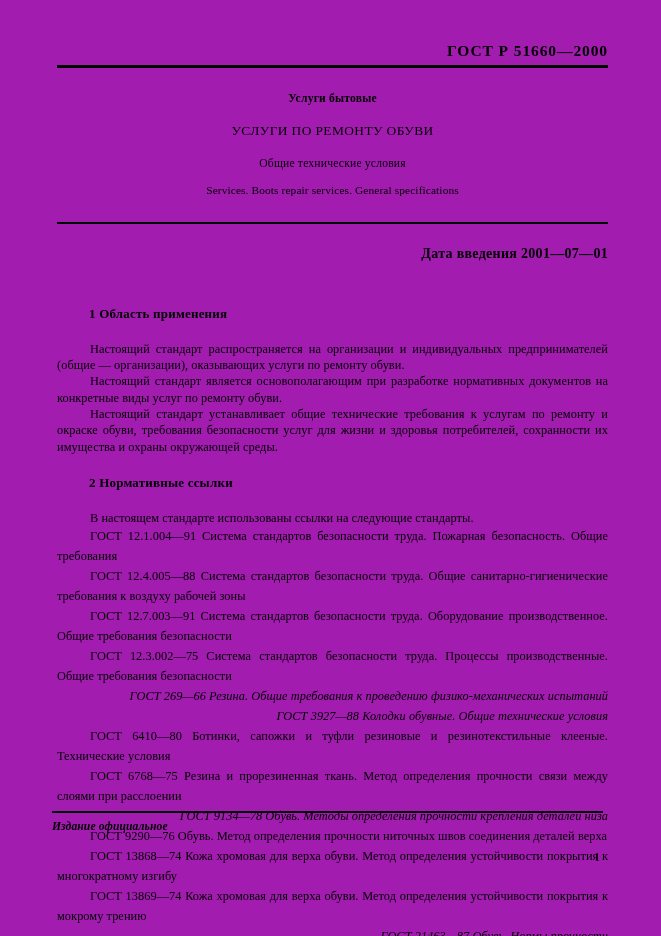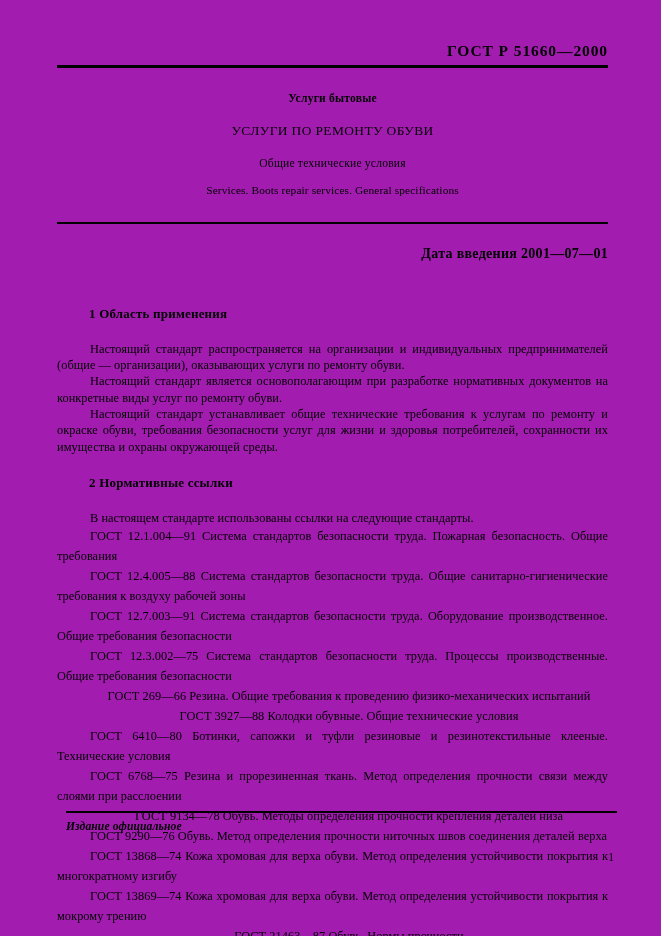--- a/index.html
+++ b/index.html
@@ -117,26 +117,26 @@
   .ref-list { margin-top: 0; }
   .ref-item {
     font-size: 12.35px;
     line-height: 20px;
     text-align: justify;
     text-indent: 33px;
     letter-spacing: 0.05px;
   }
   .ref-item:last-child { text-align: left; }
   
-  .ref-item.short { text-align: center; }
+  .ref-item.short { text-align: right; font-style: italic; }
 
   
   .footer {
     position: absolute;
-    left: 66px;
+    left: 52px;
     top: 811px;
     width: 551px;
   }
   .footer-rule {
     height: 2.2px;
     background: #000000;
   }
   .footer-label {
     font-weight: bold;
     font-style: italic;

